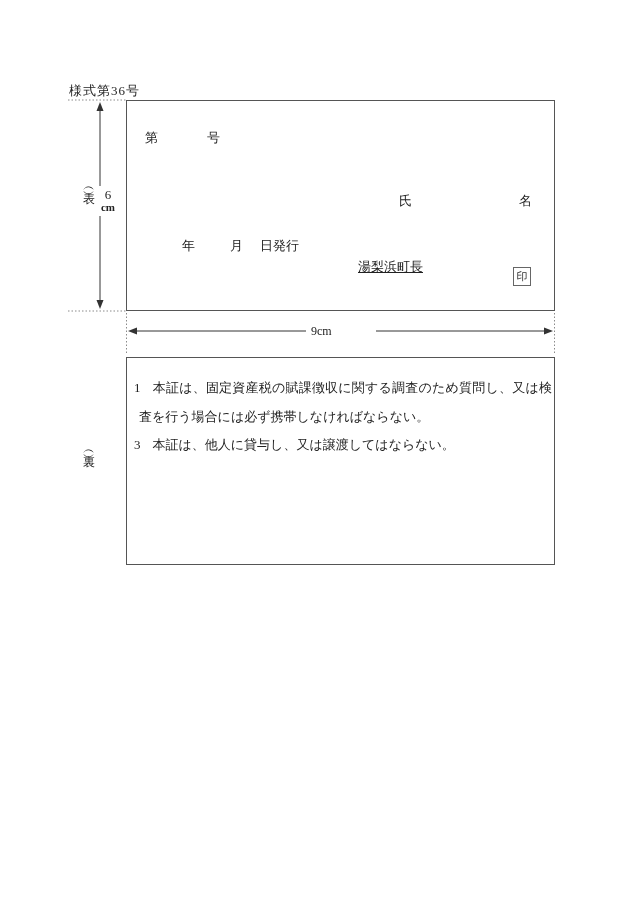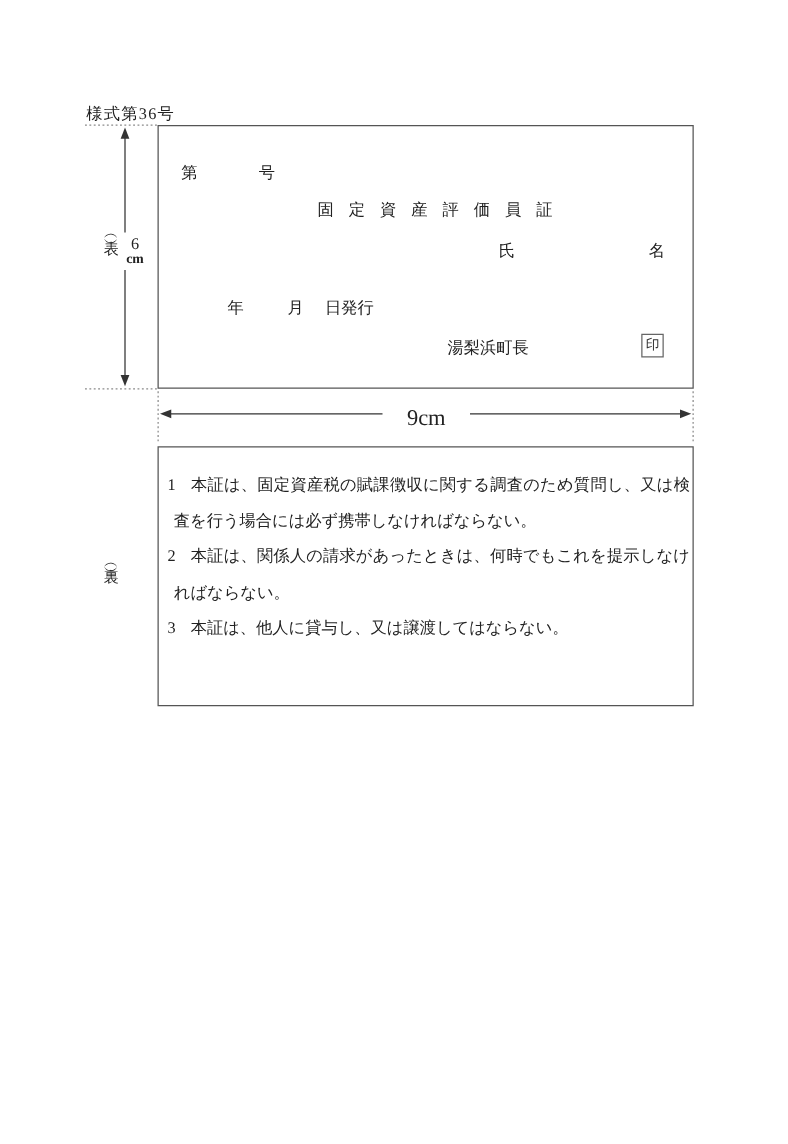--- a/index.html
+++ b/index.html
@@ -36,21 +36,21 @@
     font-size:12px;line-height:14px;letter-spacing:0px;
     color:#222222;white-space:nowrap;
   }
   .v-front{top:183px;}
   .v-back{top:446px;}
   .dim-6cm{position:absolute;left:99px;top:188px;width:18px;text-align:center;}
   .dim-6cm .six{font-size:13px;line-height:14px;display:block;}
   .dim-6cm .cm{font-size:11px;line-height:11px;display:block;font-weight:bold;}
   .dim-9cm{
     position:absolute;left:311px;top:324px;width:60px;
-    text-align:center;font-size:18px;background:#ffffff;
+    text-align:left;font-size:12px;background:#ffffff;
   }
   .rules{
     position:absolute;top:16px;left:0;right:2px;
     padding-left:12px;
   }
   .rules p{
     margin:0;padding-left:0;
     text-indent:-5px;
     font-size:13px;line-height:28.6px;
     color:#222222;
@@ -87,38 +87,36 @@
   <div class="vertical-label v-front">（表）</div>
   <div class="dim-6cm">
     <span class="six">6</span>
     <span class="cm">cm</span>
   </div>
 
   <div class="card card-front">
     <span class="line" style="left:18px;top:28px;">第</span>
     <span class="line" style="left:80px;top:28px;">号</span>
 
-    <span class="line title-line" style="left:127px;top:58px;">固定資産評価員証</span>
 
     <span class="line" style="left:272px;top:91px;">氏</span>
     <span class="line" style="left:392px;top:91px;">名</span>
 
     <span class="line" style="left:55px;top:136px;">年</span>
     <span class="line" style="left:103px;top:136px;">月</span>
     <span class="line" style="left:133px;top:136px;">日発行</span>
 
-    <span class="line" style="left:231px;top:168px;">湯梨浜町長</span>
+    <span class="line" style="left:231px;top:157px;text-decoration:underline;">湯梨浜町長</span>
     <span class="seal-box">印</span>
   </div>
 
   <div class="dim-9cm">9cm</div>
 
   <div class="vertical-label v-back">（裏）</div>
 
   <div class="card card-back">
     <div class="rules">
       <p><span class="num">1</span><span>本証は、固定資産税の賦課徴収に関する調査のため質問し、又は検査を行う場合には必ず携帯しなければならない。</span></p>
-      <p><span class="num">2</span><span>本証は、関係人の請求があったときは、何時でもこれを提示しなければならない。</span></p>
       <p><span class="num">3</span><span>本証は、他人に貸与し、又は譲渡してはならない。</span></p>
     </div>
   </div>
 
 </div>
 
 </body></html>

